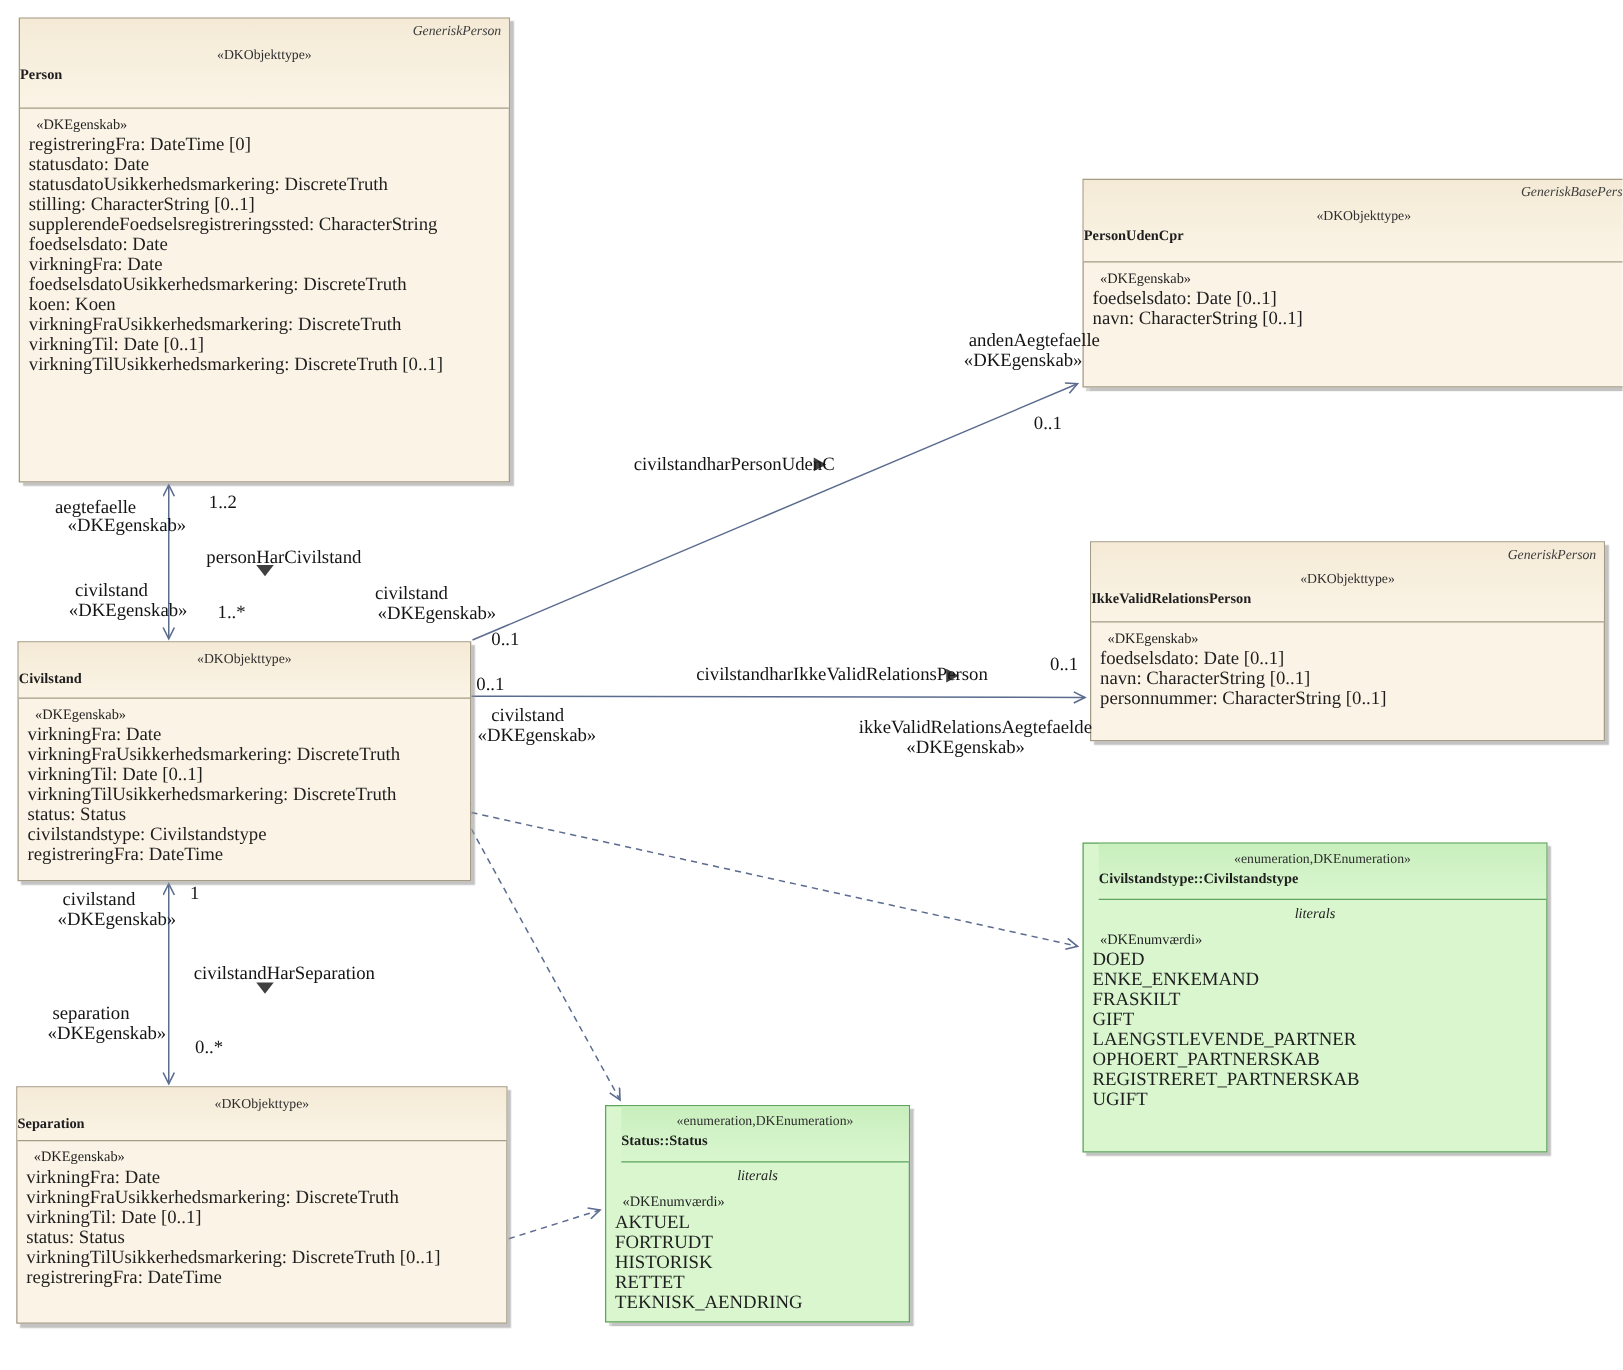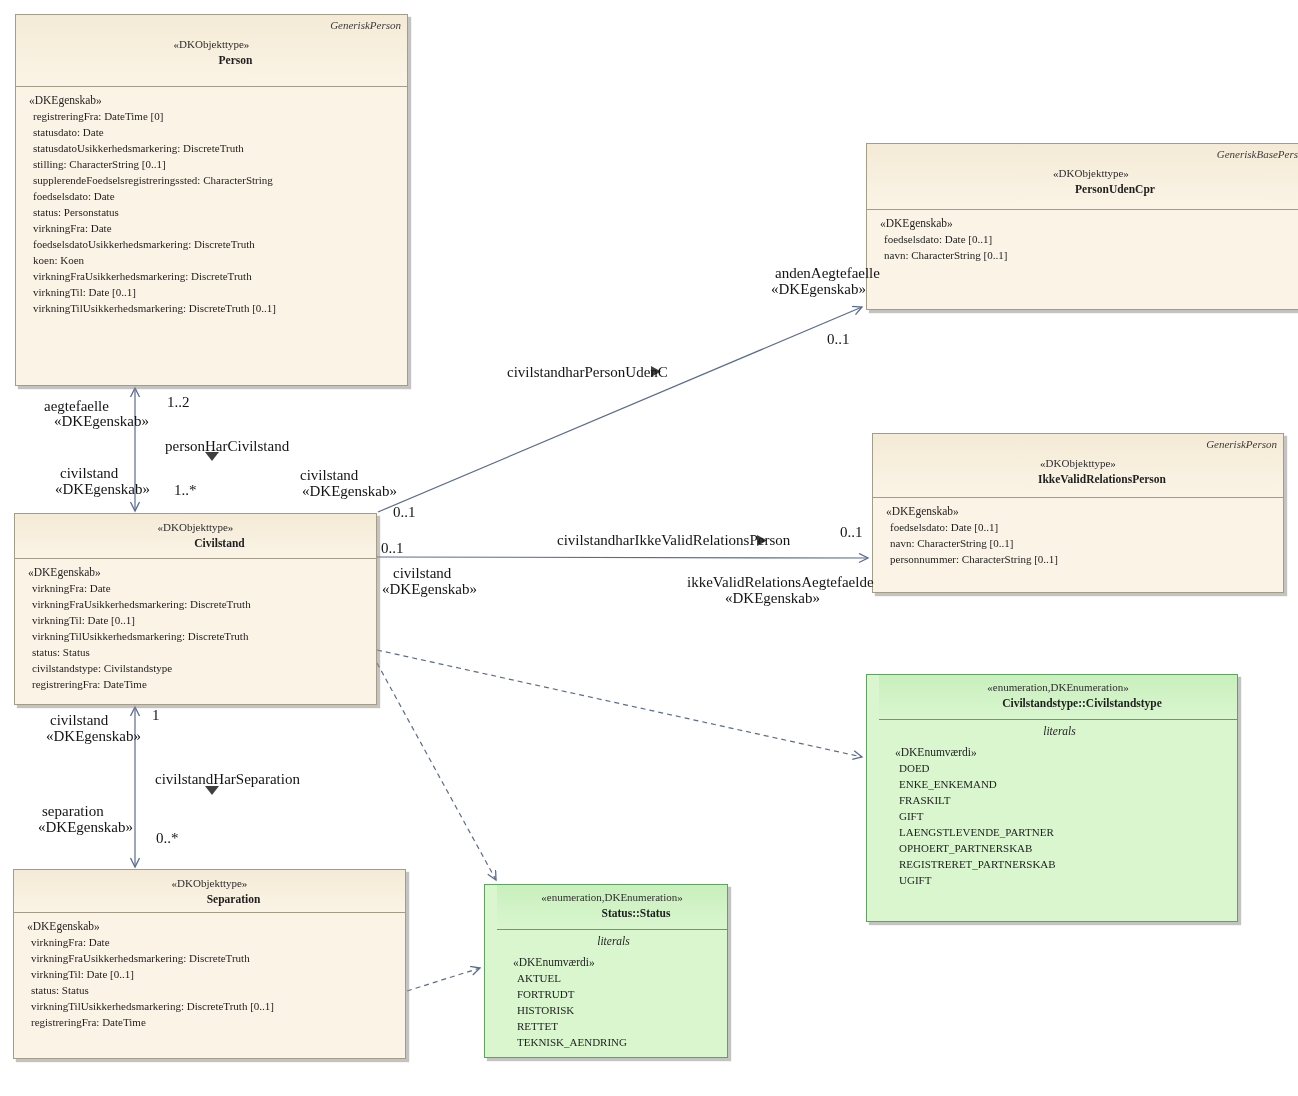--- a/index.html
+++ b/index.html
@@ -11,31 +11,31 @@
   }
   
   .uml-class {
     position: absolute; border: 1px solid #a59c88; background: #fbf4e6;
     box-shadow: 3px 3px 1px rgba(145,145,145,.55);
   }
   .cls-header { border-bottom: 1px solid #a59c88; background: linear-gradient(#f4ead6, #fbf4e6); }
   .tpl { font-style: italic; font-size: 11px; color: #3c3c3c; text-align: right; padding: 4px 6px 0 0; height: 22px; }
   .st  { font-size: 11px;   color: #2e2e2e; text-align: center; line-height: 15px; }
   .hdr-pad { padding-top: 6px; }
-  .nm  { font-size: 11.5px; font-weight: bold; color: #1e1e1e; text-align: center; line-height: 17px; padding-left: 48px; }
+  .nm  { font-size: 11.5px; font-weight: bold; color: #1e1e1e; text-align: left; line-height: 17px; }
   .cls-body { padding: 5px 4px 0 0; overflow: hidden; }
   .attr-st  { font-size: 11.5px; color: #1e1e1e; padding-left: 13px; line-height: 16px; }
-  .attr-row { font-size: 11px; color: #1e1e1e; padding-left: 17px; line-height: 16px; white-space: nowrap; }
+  .attr-row { font-size: 15px; color: #1e1e1e; padding-left: 7px; line-height: 16px; white-space: nowrap; }
   
   .uml-enum {
     position: absolute; border: 1px solid #5ea35e; background: #d9f6cf;
     box-shadow: 3px 3px 1px rgba(145,145,145,.55);
   }
   .enum-header { border-bottom: 1px solid #5ea35e; background: linear-gradient(#c9efbd, #d9f6cf); padding-top: 5px; margin-left: 12px; }
-  .enum-body { padding-top: 3px; overflow: hidden; margin-left: 15px; }
+  .enum-body { padding-top: 3px; overflow: hidden; }
   .literals { font-style: italic; font-size: 11.5px; color: #1e1e1e; text-align: center; line-height: 16px; margin-bottom: 5px; }
   
   .clabel { position: absolute; font-size: 15px; color: #141414; white-space: nowrap; line-height: 14px; }
   
   svg.connectors { position: absolute; left: 0; top: 0; pointer-events: none; }
   svg .assoc { stroke: #5b6c8f; stroke-width: 1.2; fill: none; }
   svg .dep   { stroke: #5b6c8f; stroke-width: 1.2; fill: none; stroke-dasharray: 5 4; }
   svg .adorn { stroke: #5b6c8f; stroke-width: 1.2; fill: none; }
 </style>
 </head>
@@ -85,21 +85,20 @@
     </div>
     <div class="cls-body">
       <div class="attr-st">«DKEgenskab»</div>
       <div>
           <div class="attr-row">registreringFra: DateTime [0]</div>
           <div class="attr-row">statusdato: Date</div>
           <div class="attr-row">statusdatoUsikkerhedsmarkering: DiscreteTruth</div>
           <div class="attr-row">stilling: CharacterString [0..1]</div>
           <div class="attr-row">supplerendeFoedselsregistreringssted: CharacterString</div>
           <div class="attr-row">foedselsdato: Date</div>
-          <div class="attr-row">status: Personstatus</div>
           <div class="attr-row">virkningFra: Date</div>
           <div class="attr-row">foedselsdatoUsikkerhedsmarkering: DiscreteTruth</div>
           <div class="attr-row">koen: Koen</div>
           <div class="attr-row">virkningFraUsikkerhedsmarkering: DiscreteTruth</div>
           <div class="attr-row">virkningTil: Date [0..1]</div>
           <div class="attr-row">virkningTilUsikkerhedsmarkering: DiscreteTruth [0..1]</div>
         </div>
     </div>
   </div>
 

